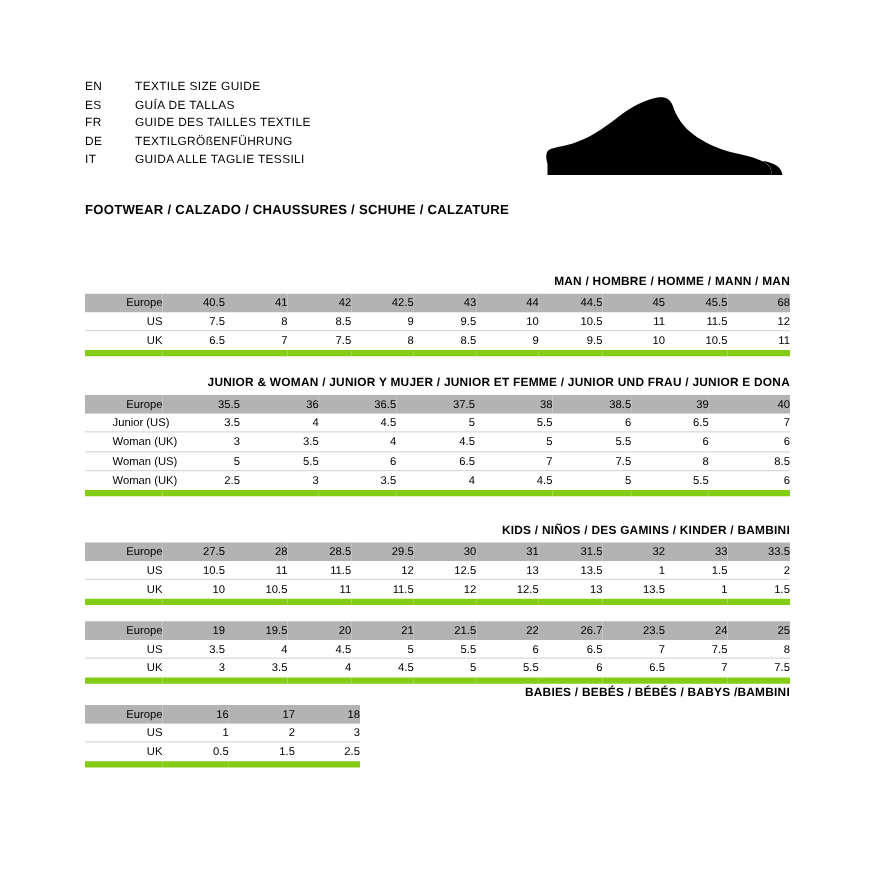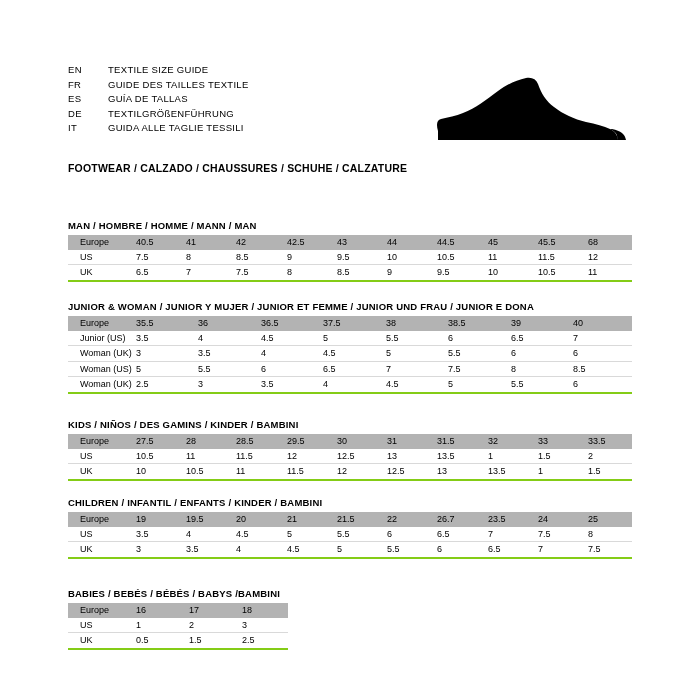--- a/index.html
+++ b/index.html
@@ -63,20 +63,21 @@
     font-size: 10.5px;
     font-weight: bold;
     letter-spacing: 0.2px;
   }
 
   
   .block {
     position: absolute;
     left: 68px;
     width: 564px;
+    text-align: right;
   }
   .block-title {
     font-size: 9.5px;
     font-weight: bold;
     letter-spacing: 0.2px;
     margin-bottom: 4px;
     white-space: nowrap;
   }
   table.size {
     border-collapse: collapse;
@@ -93,50 +94,50 @@
   }
   table.size tr.head td {
     background: #b3b3b3;
     font-weight: normal;
   }
   table.size tr.row td {
     background: #ffffff;
     border-bottom: 1px solid #d9d9d9;
   }
   table.size tr.row.last td {
-    border-bottom: 2px solid #84cc16;
+    border-bottom: 5px solid #84cc16;
   }
   table.size td.label {
-    padding-left: 12px;
+    padding-left: 22px;
   }
 
   
   .block.babies table.size {
     width: 220px;
   }
 </style>
 </head>
 <body>
 
 <div class="page">
 
   <div class="header">
     <table class="lang-table">
       <tbody>
         <tr>
           <td class="lang-code">EN</td>
           <td class="lang-title">TEXTILE SIZE GUIDE</td>
         </tr>
         <tr>
+          <td class="lang-code">ES</td>
+          <td class="lang-title">GUÍA DE TALLAS</td>
+        </tr>
+        <tr>
           <td class="lang-code">FR</td>
           <td class="lang-title">GUIDE DES TAILLES TEXTILE</td>
-        </tr>
-        <tr>
-          <td class="lang-code">ES</td>
-          <td class="lang-title">GUÍA DE TALLAS</td>
         </tr>
         <tr>
           <td class="lang-code">DE</td>
           <td class="lang-title">TEXTILGRÖßENFÜHRUNG</td>
         </tr>
         <tr>
           <td class="lang-code">IT</td>
           <td class="lang-title">GUIDA ALLE TAGLIE TESSILI</td>
         </tr>
       </tbody>
@@ -340,21 +341,20 @@
           <td>13</td>
           <td>13.5</td>
           <td>1</td>
           <td>1.5</td>
         </tr>
       </tbody>
     </table>
   </div>
 
   <div class="block" style="top:497px;">
-    <div class="block-title">CHILDREN / INFANTIL / ENFANTS / KINDER / BAMBINI</div>
     <table class="size">
       <colgroup>
         <col style="width:62px">
           <col style="width:50px">
           <col style="width:50px">
           <col style="width:51px">
           <col style="width:50px">
         <col style="width:50px">
           <col style="width:50px">
           <col style="width:51px">
@@ -399,21 +399,21 @@
           <td>5.5</td>
           <td>6</td>
           <td>6.5</td>
           <td>7</td>
           <td>7.5</td>
         </tr>
       </tbody>
     </table>
   </div>
 
-  <div class="block babies" style="top:588px;">
+  <div class="block babies" style="top:549px;">
     <div class="block-title">BABIES / BEBÉS / BÉBÉS / BABYS /BAMBINI</div>
     <table class="size">
       <colgroup>
         <col style="width:62px">
           <col style="width:53px">
           <col style="width:53px">
           <col style="width:52px">
       </colgroup>
       <tbody>
         <tr class="head">

